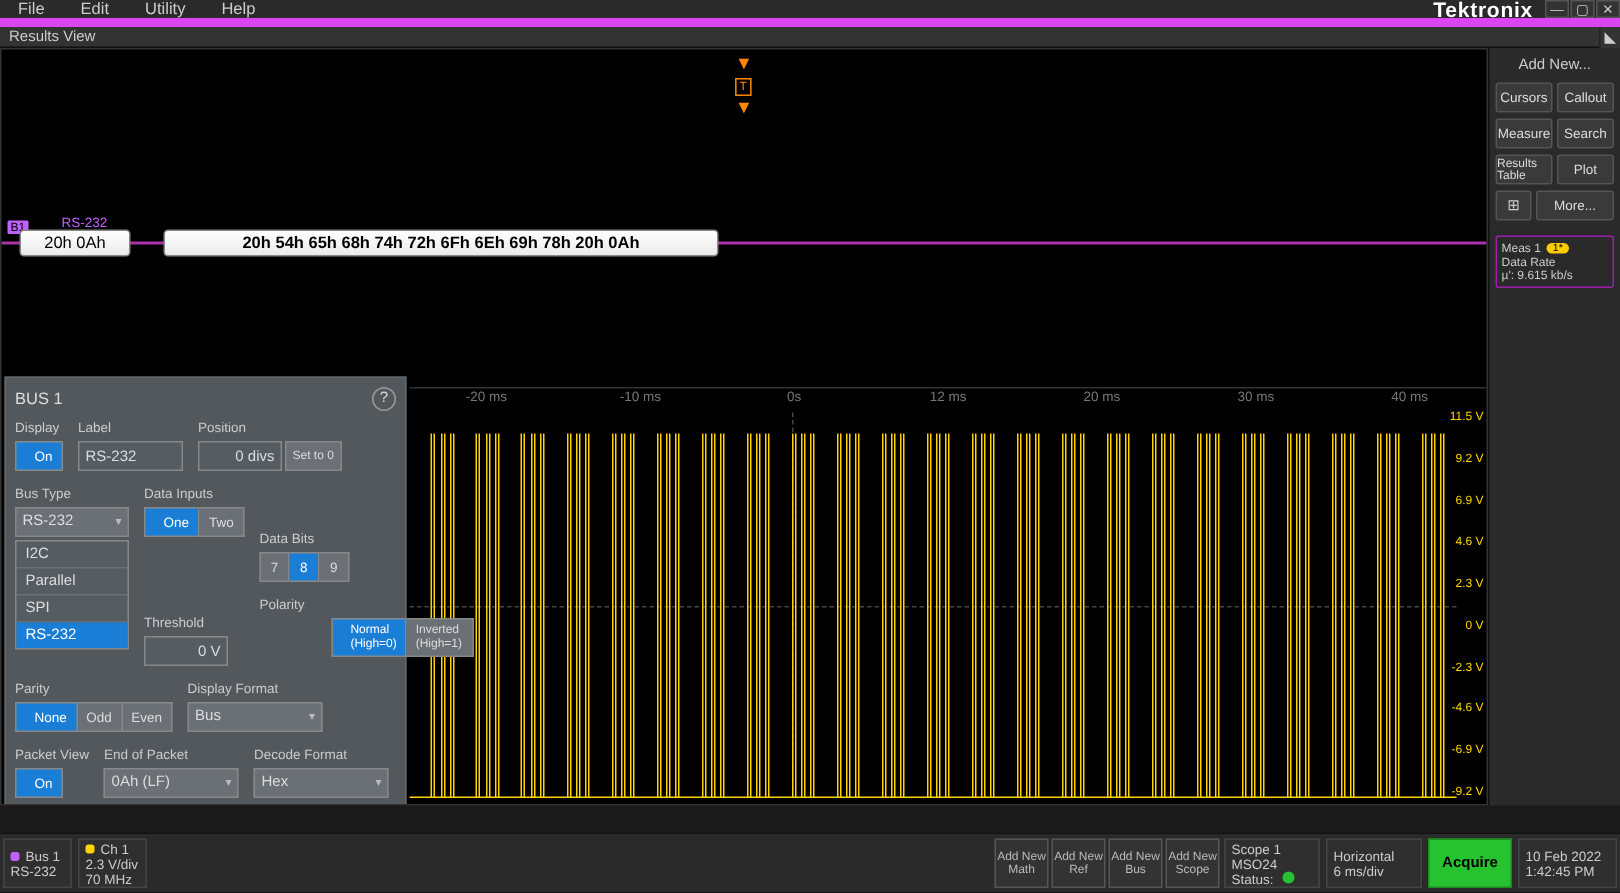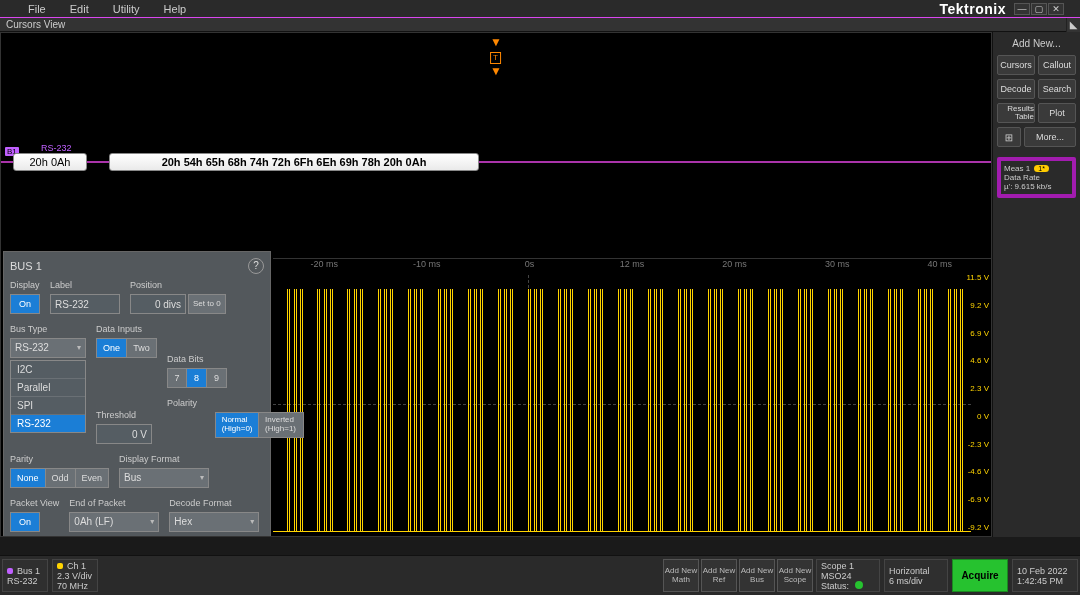--- a/index.html
+++ b/index.html
@@ -4,21 +4,21 @@
 <style>
 * { margin: 0; padding: 0; box-sizing: border-box; font-family: Arial, sans-serif; }
 body {
   width: 1080px; height: 595px;
   background: #1a1a1a; color: #ccc; font-size: 10px;
   position: relative; overflow: hidden;
 }
 
 .menubar {
   height: 18px; background: #2a2a2a; display: flex; align-items: center;
-  padding: 0 16px; border-bottom: 1px solid #d946ef;
+  padding: 0 0; border-bottom: 6px solid #d946ef;
 }
 .menubar .menu-item { padding: 2px 12px; cursor: pointer; font-size: 11px; }
 .menubar .brand { margin-left: auto; font-weight: bold; font-size: 14px; color: #fff; letter-spacing: 0.5px; }
 .menubar .winctl { display: flex; margin-left: 8px; gap: 1px; }
 .menubar .winctl div { width: 16px; height: 12px; background: #333; border: 1px solid #555; text-align: center; line-height: 10px; font-size: 9px; cursor: pointer; }
 
 
 .wf-header { height: 14px; background: #333; border-bottom: 1px solid #111; display: flex; align-items: center; padding-left: 6px; font-size: 10px; }
 .wf-header .corner { margin-left: auto; width: 14px; height: 14px; background: #333; border-left: 1px solid #222; display: flex; align-items: center; justify-content: center; }
 
@@ -27,21 +27,21 @@
 .view-area { flex: 1; position: relative; background: #000; border: 1px solid #333; overflow: hidden; }
 .side-panel { width: 88px; background: #2a2a2a; border-left: 1px solid #111; padding: 4px; display: flex; flex-direction: column; gap: 4px; }
 
 
 .sp-head { font-size: 10px; color: #ccc; padding: 2px 0; text-align: center; }
 .sp-row { display: flex; gap: 3px; }
 .sp-btn { flex: 1; height: 20px; background: #3a3a3a; border: 1px solid #555; border-radius: 2px; font-size: 9px; display: flex; align-items: center; justify-content: center; cursor: pointer; color: #ddd; }
 .sp-icon { width: 24px; height: 20px; background: #3a3a3a; border: 1px solid #555; border-radius: 2px; display:flex;align-items:center;justify-content:center;cursor:pointer; }
 
 
-.meas-badge { background: #2a2a2a; border: 4px solid #a21caf; border-radius: 2px; padding: 3px; font-size: 8px; margin-top: 6px; }
+.meas-badge { background: #2a2a2a; border: 1px solid #a21caf; border-radius: 2px; padding: 3px; font-size: 8px; margin-top: 6px; }
 .meas-badge .hdr { display: flex; align-items: center; gap: 4px; }
 .meas-badge .pill { background: #ffcc00; color: #000; border-radius: 6px; padding: 0 4px; font-size: 7px; }
 
 
 .trigger-marker { position: absolute; left: 50%; top: 2px; transform: translateX(-50%); color: #ff8800; font-size: 12px; }
 .trigger-marker .t { display:inline-block; border:1px solid #ff8800; padding:0 2px; font-size:8px; line-height:10px; }
 
 
 .bus-label-tag { position: absolute; left: 4px; top: 114px; background: #c060ff; color: #000; padding: 0 2px; font-size: 8px; border-radius: 1px; }
 .bus-proto-tag { position: absolute; left: 40px; top: 110px; color: #c060ff; font-size: 9px; }
@@ -74,21 +74,21 @@
 }
 .bus-dialog .title-row { display: flex; align-items: center; margin-bottom: 6px; }
 .bus-dialog .ttl { font-size: 11px; }
 .bus-dialog .help { margin-left: auto; width: 16px; height: 16px; border: 1px solid #999; border-radius: 50%; text-align: center; line-height: 14px; cursor: pointer; }
 .dlg-row { display: flex; gap: 10px; margin-bottom: 10px; align-items: flex-end; }
 .dlg-col { display: flex; flex-direction: column; gap: 2px; }
 .lbl { font-size: 9px; color: #ccc; margin-bottom: 2px; }
 .seg { display: flex; }
 .seg-btn { min-width: 30px; height: 20px; background: #6a7075; border: 1px solid #888; display: flex; align-items: center; justify-content: center; padding: 0 6px; cursor: pointer; font-size: 9px; }
 .seg-btn + .seg-btn { border-left: none; }
-.seg-btn.sel { background: #1b7ed6; color: #fff; }
+.seg-btn.sel { background: #1b7ed6; color: #fff; padding-left: 12px; }
 .seg-btn.small { min-width: 20px; padding: 0 4px; }
 .txt-input { height: 20px; background: #555d63; border: 1px solid #888; padding: 0 4px; line-height: 20px; width: 70px; text-align: right; }
 .txt-input.left { text-align: left; }
 .combo { height: 20px; background: #6a7075; border: 1px solid #888; padding: 0 4px; line-height: 20px; display: flex; align-items: center; justify-content: space-between; width: 90px; cursor: pointer; }
 .combo .chev { font-size: 8px; color: #bbb; }
 .listbox { background: #555d63; border: 1px solid #888; width: 76px; }
 .listbox div { padding: 3px 6px; border-bottom: 1px solid #6a7075; cursor: pointer; }
 .listbox div:last-child { border-bottom: none; }
 .listbox div.sel { background: #1b7ed6; color: #fff; }
 
@@ -113,21 +113,21 @@
   <div class="menu-item">Help</div>
   <div class="brand">Tektronix</div>
   <div class="winctl">
     <div>—</div>
     <div>▢</div>
     <div>✕</div>
   </div>
 </div>
 
 <div class="wf-header">
-  <span>Cursors View</span>
+  <span>Results View</span>
   <div class="corner">◣</div>
 </div>
 
 <div class="main">
   <div class="view-area">
 
     <div class="trigger-marker">
       <div style="color:#ff8800;">▼</div>
       <div class="t">T</div>
       <div style="color:#ff8800;">▼</div>
@@ -555,25 +555,25 @@
 
   </div>
 
   <div class="side-panel">
     <div class="sp-head">Add New...</div>
     <div class="sp-row">
       <div class="sp-btn">Cursors</div>
       <div class="sp-btn">Callout</div>
     </div>
     <div class="sp-row">
-      <div class="sp-btn">Decode</div>
+      <div class="sp-btn">Measure</div>
       <div class="sp-btn">Search</div>
     </div>
     <div class="sp-row">
-      <div class="sp-btn" style="font-size:8px;line-height:1.0;text-align:right;">Results Table</div>
+      <div class="sp-btn" style="font-size:8px;line-height:1.0;">Results Table</div>
       <div class="sp-btn">Plot</div>
     </div>
     <div class="sp-row">
       <div class="sp-icon">⊞</div>
       <div class="sp-btn">More...</div>
     </div>
 
     <div class="meas-badge">
       <div class="hdr">
         <span>Meas 1</span>

